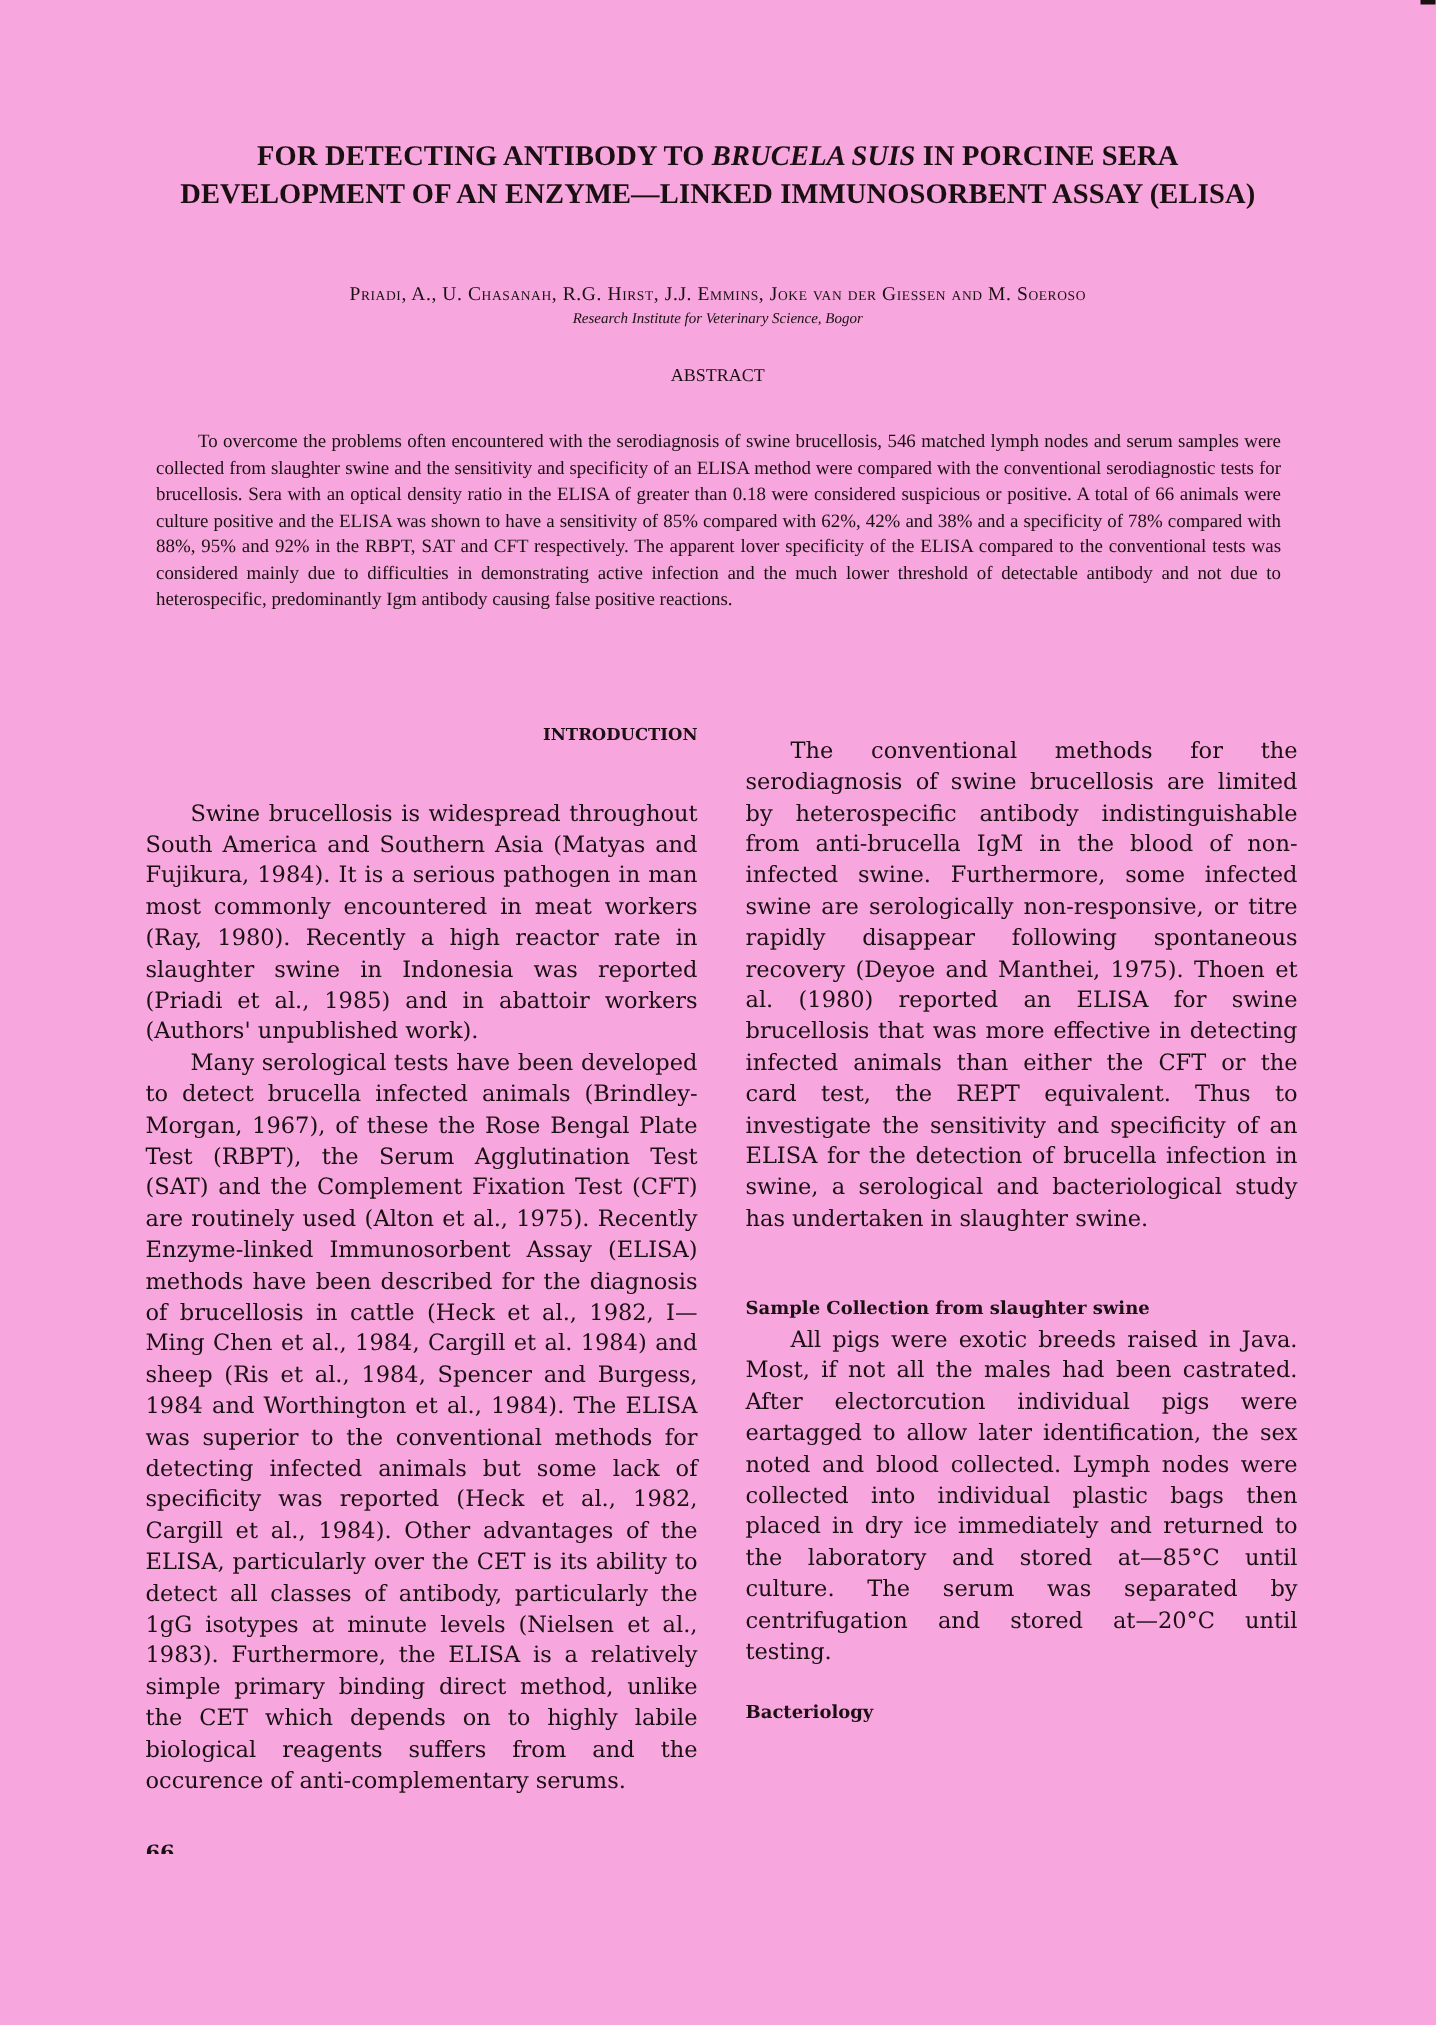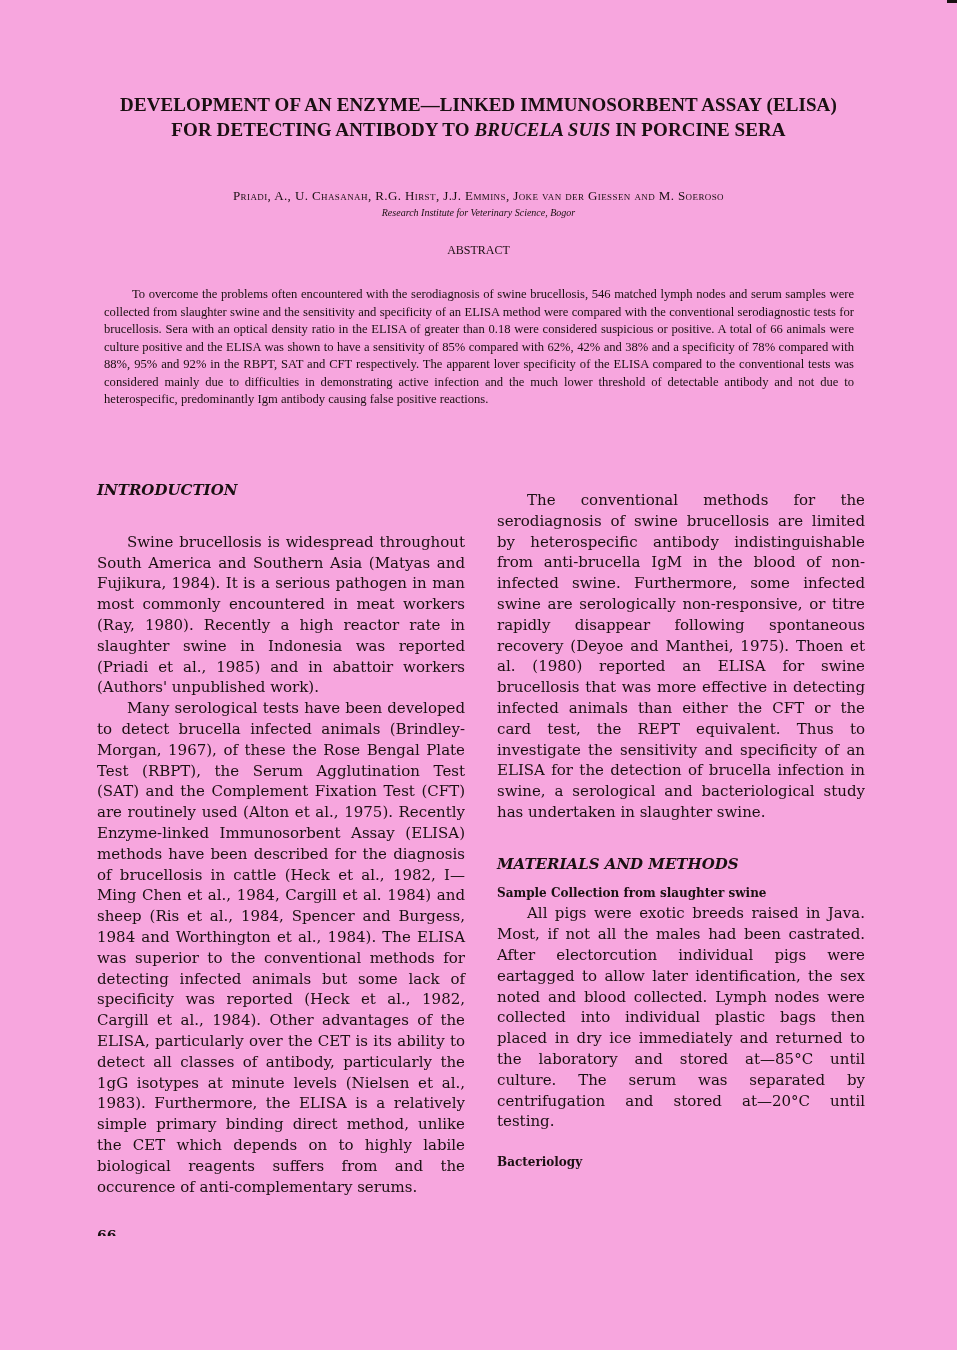--- a/index.html
+++ b/index.html
@@ -30,58 +30,57 @@
       text-align: center; font-family: "Liberation Serif", serif; font-size: 12px;
     }
     .abstract {
       position: absolute; left: 104px; width: 750px; top: 286px;
       font-family: "Liberation Serif", serif; font-size: 12.6px; line-height: 17.5px;
       text-align: justify; text-indent: 28px;
     }
     .col { position: absolute; width: 368px; text-align: justify; font-size: 15px; line-height: 20.8px; }
     .col-left { left: 97px; top: 480px; }
     .col-right { left: 497px; top: 490px; }
-    .sec-heading { text-align: left; font-weight: bold; font-size: 15px; margin: 0; font-style: italic; }
+    .sec-heading { text-align: right; font-weight: bold; font-size: 11px; margin: 0; }
     .sub-heading { font-weight: bold; font-size: 12px; margin: 0; }
     .para { margin: 0; text-indent: 30px; }
     .gap-l { height: 31px; }
     .gap-m { height: 20px; }
     .gap-s { height: 8px; }
     .page-number {
       position: absolute; left: 97px; top: 1227px; font-weight: bold; font-size: 14px;
       height: 9px; overflow: hidden; line-height: 18px;
     }
   </style>
 </head>
 <body>
 
 <div class="corner-mark"></div>
 
 <div class="title">
+  <div><span>FOR DETECTING ANTIBODY TO </span><span class="italic">BRUCELA SUIS</span><span> IN PORCINE SERA</span></div>
   <div>DEVELOPMENT OF AN ENZYME—LINKED IMMUNOSORBENT ASSAY (ELISA)</div>
-  <div><span>FOR DETECTING ANTIBODY TO </span><span class="italic">BRUCELA SUIS</span><span> IN PORCINE SERA</span></div>
 </div>
 
 <div class="authors">Priadi, A., U. Chasanah, R.G. Hirst, J.J. Emmins, Joke van der Giessen and M. Soeroso</div>
 <div class="affiliation">Research Institute for Veterinary Science, Bogor</div>
 
 <div class="abstract-heading">ABSTRACT</div>
 <div class="abstract">To overcome the problems often encountered with the serodiagnosis of swine brucellosis, 546 matched lymph nodes and serum samples were collected from slaughter swine and the sensitivity and specificity of an ELISA method were compared with the conventional serodiagnostic tests for brucellosis. Sera with an optical density ratio in the ELISA of greater than 0.18 were considered suspicious or positive. A total of 66 animals were culture positive and the ELISA was shown to have a sensitivity of 85% compared with 62%, 42% and 38% and a specificity of 78% compared with 88%, 95% and 92% in the RBPT, SAT and CFT respectively. The apparent lover specificity of the ELISA compared to the conventional tests was considered mainly due to difficulties in demonstrating active infection and the much lower threshold of detectable antibody and not due to heterospecific, predominantly Igm antibody causing false positive reactions.</div>
 
 <div class="col col-left">
   <h2 class="sec-heading">INTRODUCTION</h2>
   <div class="gap-l"></div>
   <p class="para">Swine brucellosis is widespread throughout South America and Southern Asia (Matyas and Fujikura, 1984). It is a serious pathogen in man most commonly encountered in meat workers (Ray, 1980). Recently a high reactor rate in slaughter swine in Indonesia was reported (Priadi et al., 1985) and in abattoir workers (Authors' unpublished work).</p>
   <p class="para">Many serological tests have been developed to detect brucella infected animals (Brindley-Morgan, 1967), of these the Rose Bengal Plate Test (RBPT), the Serum Agglutination Test (SAT) and the Complement Fixation Test (CFT) are routinely used (Alton et al., 1975). Recently Enzyme-linked Immunosorbent Assay (ELISA) methods have been described for the diagnosis of brucellosis in cattle (Heck et al., 1982, I—Ming Chen et al., 1984, Cargill et al. 1984) and sheep (Ris et al., 1984, Spencer and Burgess, 1984 and Worthington et al., 1984). The ELISA was superior to the conventional methods for detecting infected animals but some lack of specificity was reported (Heck et al., 1982, Cargill et al., 1984). Other advantages of the ELISA, particularly over the CET is its ability to detect all classes of antibody, particularly the 1gG isotypes at minute levels (Nielsen et al., 1983). Furthermore, the ELISA is a relatively simple primary binding direct method, unlike the CET which depends on to highly labile biological reagents suffers from and the occurence of anti-complementary serums.</p>
 </div>
 
 <div class="col col-right">
   <p class="para">The conventional methods for the serodiagnosis of swine brucellosis are limited by heterospecific antibody indistinguishable from anti-brucella IgM in the blood of non-infected swine. Furthermore, some infected swine are serologically non-responsive, or titre rapidly disappear following spontaneous recovery (Deyoe and Manthei, 1975). Thoen et al. (1980) reported an ELISA for swine brucellosis that was more effective in detecting infected animals than either the CFT or the card test, the REPT equivalent. Thus to investigate the sensitivity and specificity of an ELISA for the detection of brucella infection in swine, a serological and bacteriological study has undertaken in slaughter swine.</p>
   <div class="gap-l"></div>
-  <h2 class="sec-heading">MATERIALS AND METHODS</h2>
   <div class="gap-s"></div>
   <h3 class="sub-heading">Sample Collection from slaughter swine</h3>
   <p class="para">All pigs were exotic breeds raised in Java. Most, if not all the males had been castrated. After electorcution individual pigs were eartagged to allow later identification, the sex noted and blood collected. Lymph nodes were collected into individual plastic bags then placed in dry ice immediately and returned to the laboratory and stored at—85°C until culture. The serum was separated by centrifugation and stored at—20°C until testing.</p>
   <div class="gap-m"></div>
   <h3 class="sub-heading">Bacteriology</h3>
   <div class="gap-s"></div>
 </div>
 
 <div class="page-number">66</div>
 

